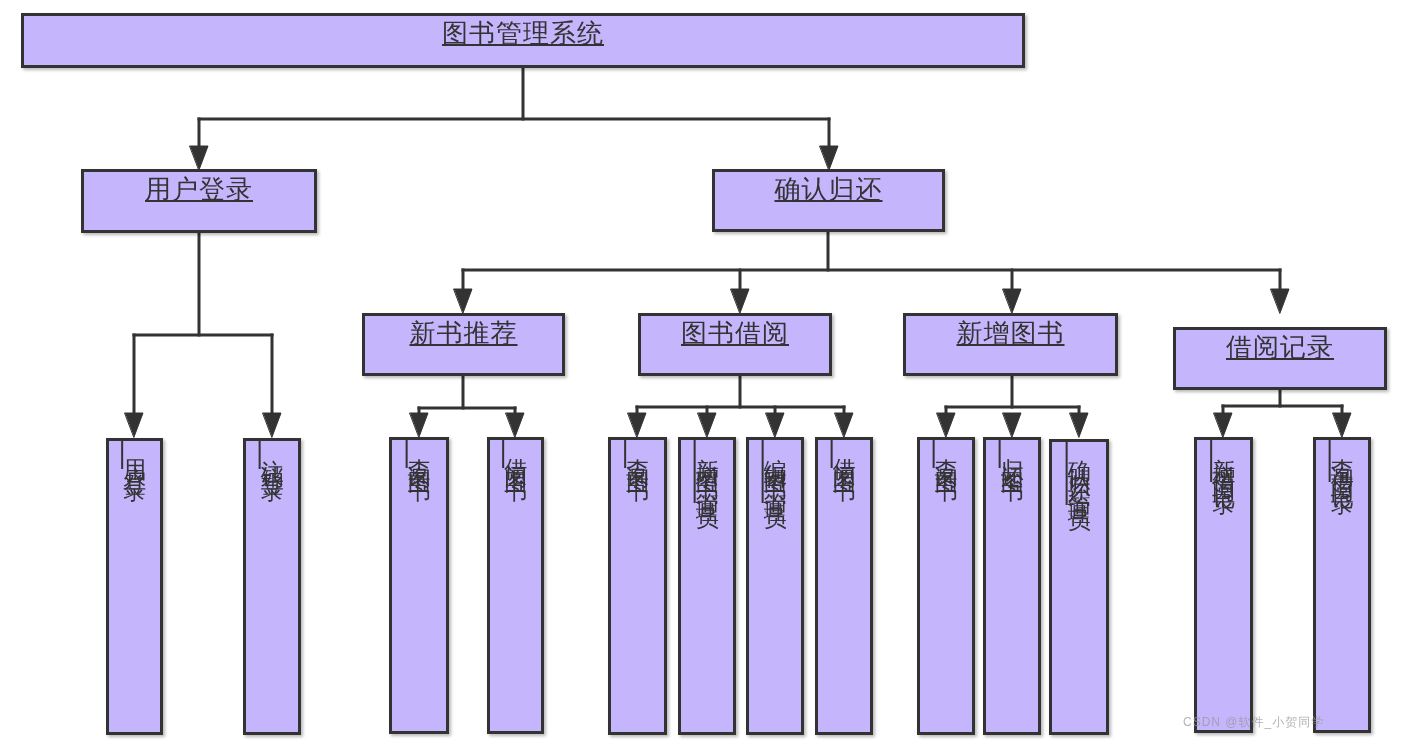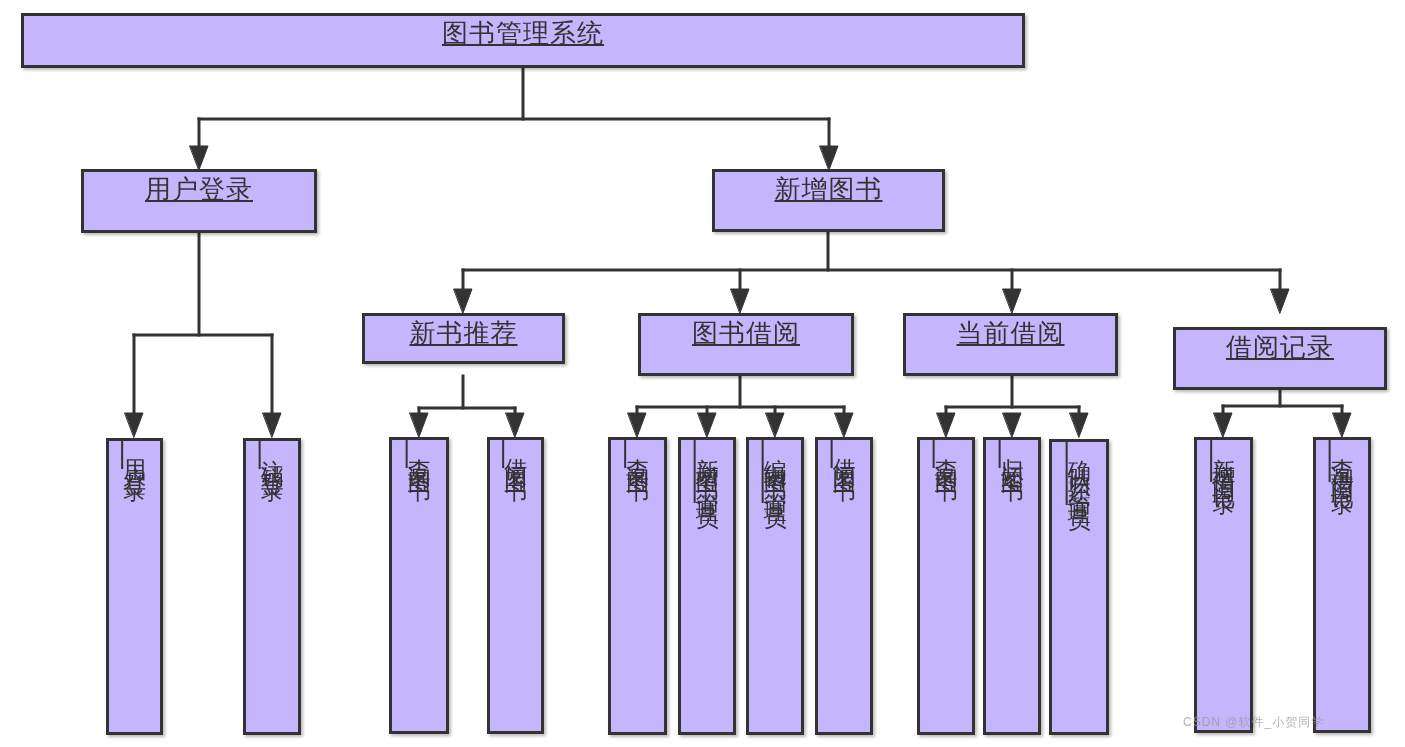--- a/index.html
+++ b/index.html
@@ -138,31 +138,31 @@
   </svg>
 
   <div class="node h" style="left:21px; top:13px; width:1004px; height:55px;">
     <span>图书管理系统</span>
   </div>
 
   <div class="node h" style="left:81px; top:169px; width:236px; height:64px;">
     <span>用户登录</span>
   </div>
   <div class="node h" style="left:712px; top:169px; width:233px; height:63px;">
+    <span>确认归还</span>
+  </div>
+
+  <div class="node h" style="left:362px; top:313px; width:203px; height:63px;">
+    <span>新书推荐</span>
+  </div>
+  <div class="node h" style="left:638px; top:313px; width:194px; height:63px;">
+    <span>图书借阅</span>
+  </div>
+  <div class="node h" style="left:903px; top:313px; width:215px; height:63px;">
     <span>新增图书</span>
-  </div>
-
-  <div class="node h" style="left:362px; top:313px; width:203px; height:51px;">
-    <span>新书推荐</span>
-  </div>
-  <div class="node h" style="left:638px; top:313px; width:216px; height:63px;">
-    <span>图书借阅</span>
-  </div>
-  <div class="node h" style="left:903px; top:313px; width:215px; height:63px;">
-    <span>当前借阅</span>
   </div>
   <div class="node h" style="left:1173px; top:327px; width:214px; height:63px;">
     <span>借阅记录</span>
   </div>
 
   <div class="node v" style="left:106px; top:438px; width:57px; height:297px;">
     <span>用户登录</span>
   </div>
   <div class="node v" style="left:243px; top:438px; width:58px; height:297px;">
     <span>注销登录</span>

